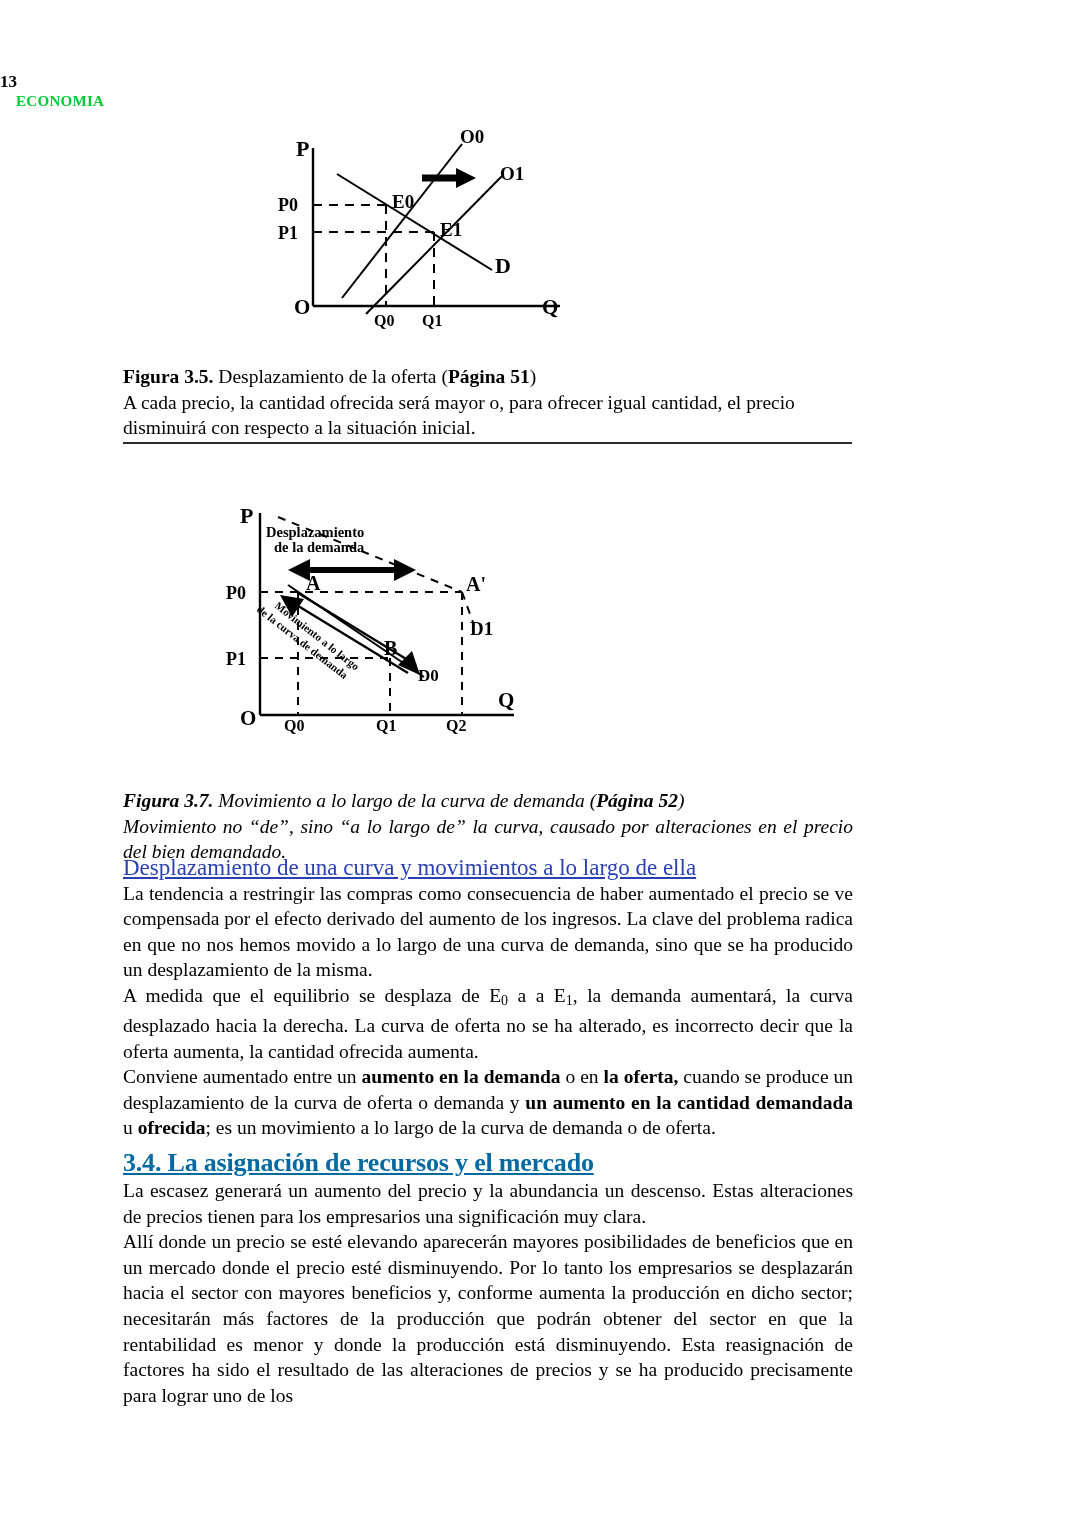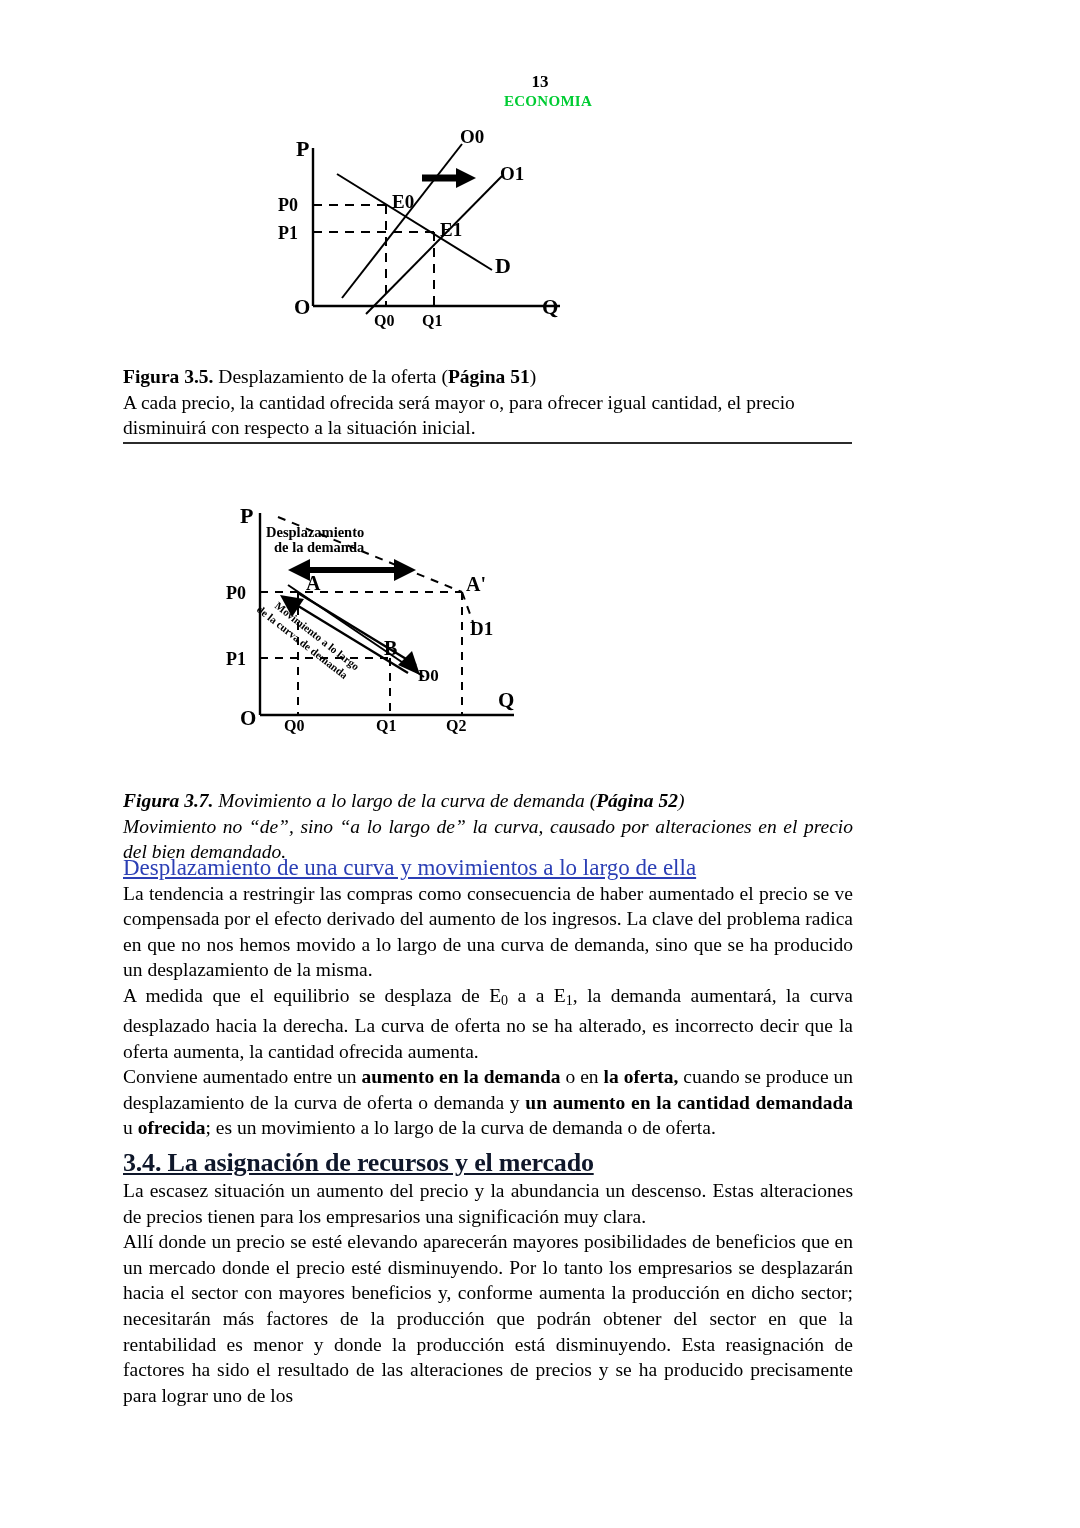--- a/index.html
+++ b/index.html
@@ -22,21 +22,21 @@
     width: 1080px;
     height: 1528px;
   }
 
   
   .header {
     position: absolute;
     left: 0;
     top: 72px;
     width: 1080px;
-    text-align: center;
+    text-align: left;
     line-height: 1.15;
   }
   .page-number {
     font-size: 17px;
     font-weight: bold;
     letter-spacing: 0px;
   }
   .header-title {
     font-size: 15px;
     font-weight: bold;
@@ -88,21 +88,21 @@
     border-top: 2px solid #2b2b2b;
   }
 
   .sub-head {
     color: #2b3fb5;
     text-decoration: underline;
     font-size: 23px;
     line-height: 25.6px;
   }
   .section-head {
-    color: #0f172a;
+    color: #0369a1;
     font-weight: bold;
     text-decoration: underline;
     font-size: 26px;
     line-height: 30px;
     letter-spacing: -0.2px;
   }
   b { font-weight: bold; }
   sub {
     font-size: 0.72em;
     vertical-align: -0.18em;
@@ -227,17 +227,17 @@
 
   <div class="text-col blk-head">
     <p class="sub-head">Desplazamiento de una curva y movimientos a lo largo de ella</p>
     <p class="justify">La tendencia a restringir las compras como consecuencia de haber aumentado el precio se ve compensada por el efecto derivado del aumento de los ingresos. La clave del problema radica en que no nos hemos movido a lo largo de una curva de demanda, sino que se ha producido un desplazamiento de la misma.</p>
     <p class="justify"><span>A medida que el equilibrio se desplaza de E</span><sub>0</sub><span> a a E</span><sub>1</sub><span>, la demanda aumentará, la curva desplazado hacia la derecha. La curva de oferta no se ha alterado, es incorrecto decir que la oferta aumenta, la cantidad ofrecida aumenta.</span></p>
     <p class="justify"><span>Conviene aumentado entre un </span><b>aumento en la demanda</b><span> o en </span><b>la oferta,</b><span> cuando se produce un desplazamiento de la curva de oferta o demanda y </span><b>un aumento en la cantidad demandada</b><span> u </span><b>ofrecida</b><span>; es un movimiento a lo largo de la curva de demanda o de oferta.</span></p>
   </div>
 
   <div class="text-col blk-3-4">
     <p class="section-head">3.4. La asignación de recursos y el mercado</p>
-    <p class="justify">La escasez situación un aumento del precio y la abundancia un descenso. Estas alteraciones de precios tienen para los empresarios una significación muy clara.</p>
+    <p class="justify">La escasez generará un aumento del precio y la abundancia un descenso. Estas alteraciones de precios tienen para los empresarios una significación muy clara.</p>
     <p class="justify">Allí donde un precio se esté elevando aparecerán mayores posibilidades de beneficios que en un mercado donde el precio esté disminuyendo. Por lo tanto los empresarios se desplazarán hacia el sector con mayores beneficios y, conforme aumenta la producción en dicho sector; necesitarán más factores de la producción que podrán obtener del sector en que la rentabilidad es menor y donde la producción está disminuyendo. Esta reasignación de factores ha sido el resultado de las alteraciones de precios y se ha producido precisamente para lograr uno de los</p>
   </div>
 
 </div>
 
 </body></html>

